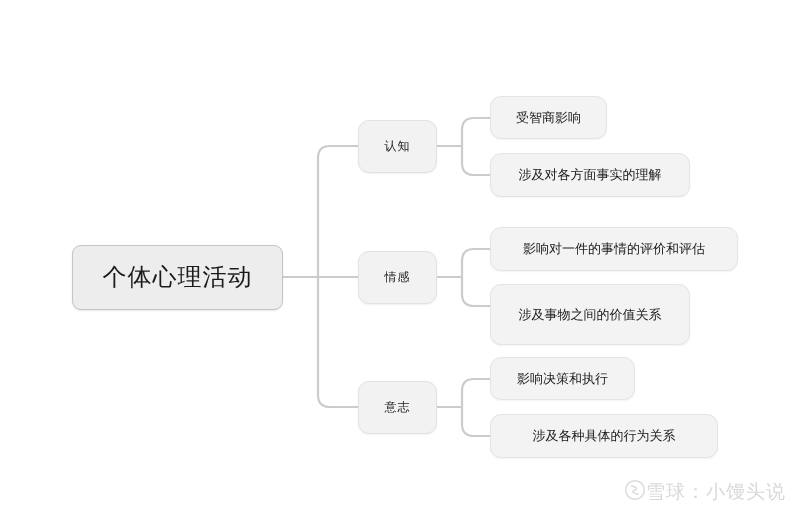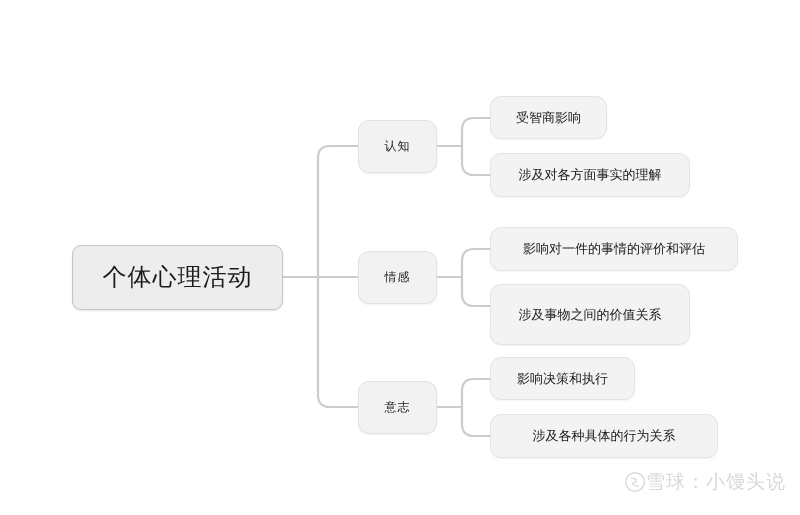--- a/index.html
+++ b/index.html
@@ -55,23 +55,23 @@
   }
   .node-leaf {
     background: #f3f3f3;
     border: 1px solid #e4e4e4;
     font-size: 13px;
     box-shadow: 0 1px 2px rgba(0,0,0,0.05);
   }
   #watermark {
     position: absolute;
     right: 14px;
-    bottom: 20px;
+    bottom: 10px;
     display: flex;
-    align-items: center;
+    align-items: flex-start;
     gap: 0;
     color: #d8d8d8;
     font-size: 19px;
     letter-spacing: 1px;
     user-select: none;
   }
   #watermark .wm-logo {
     width: 22px;
     height: 22px;
     display: block;

